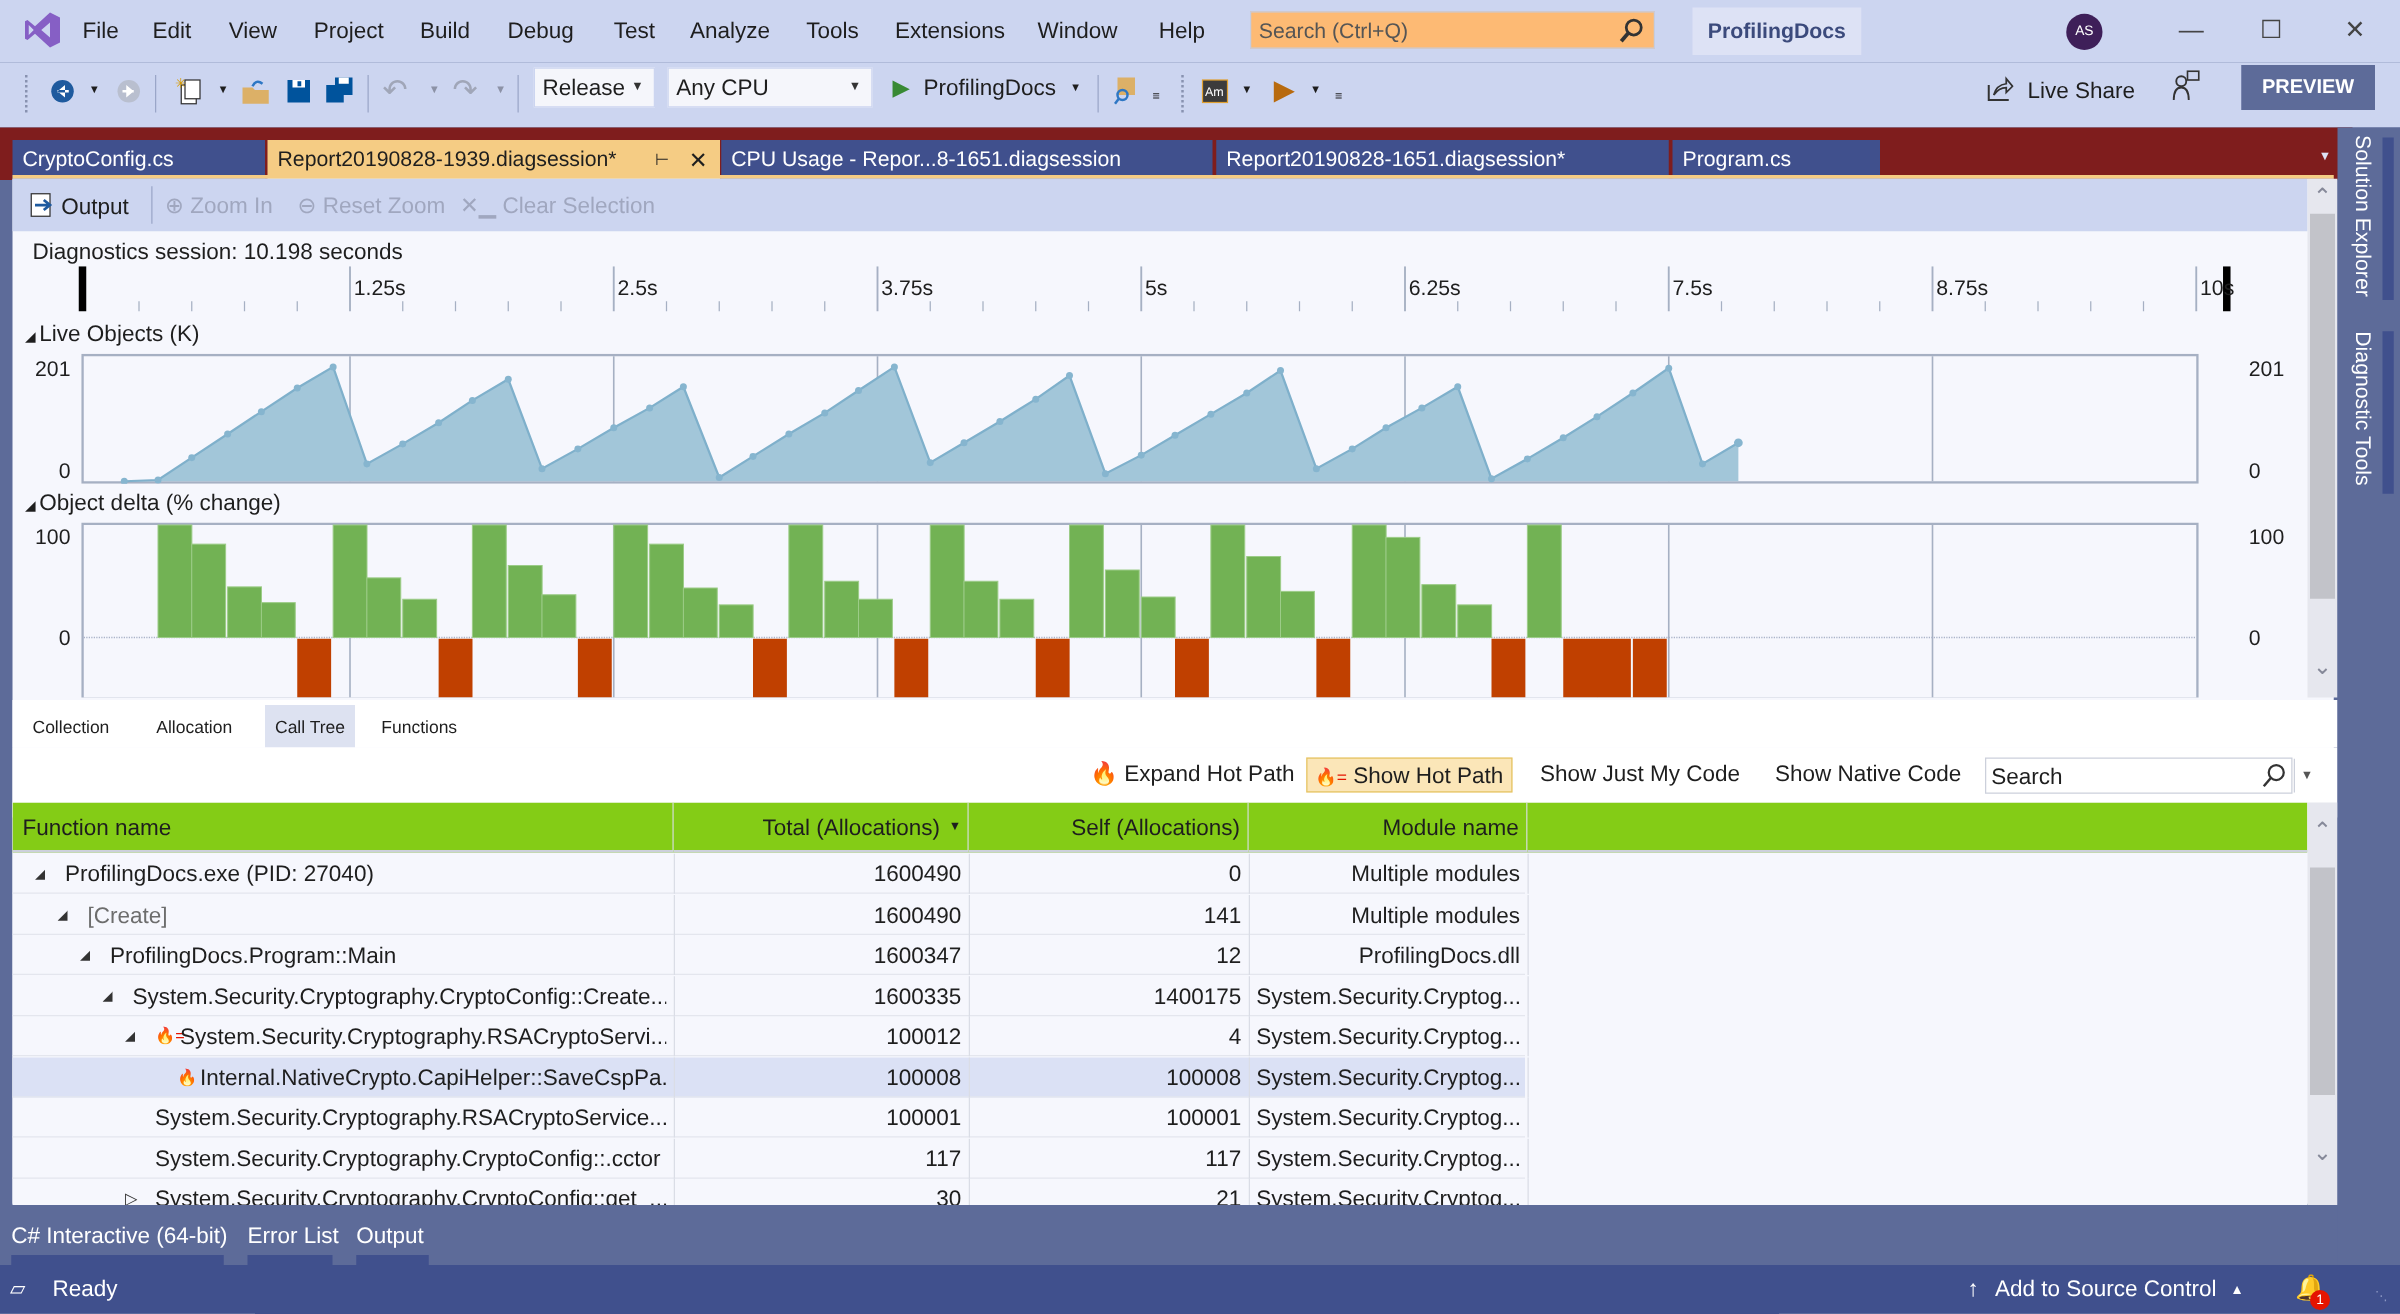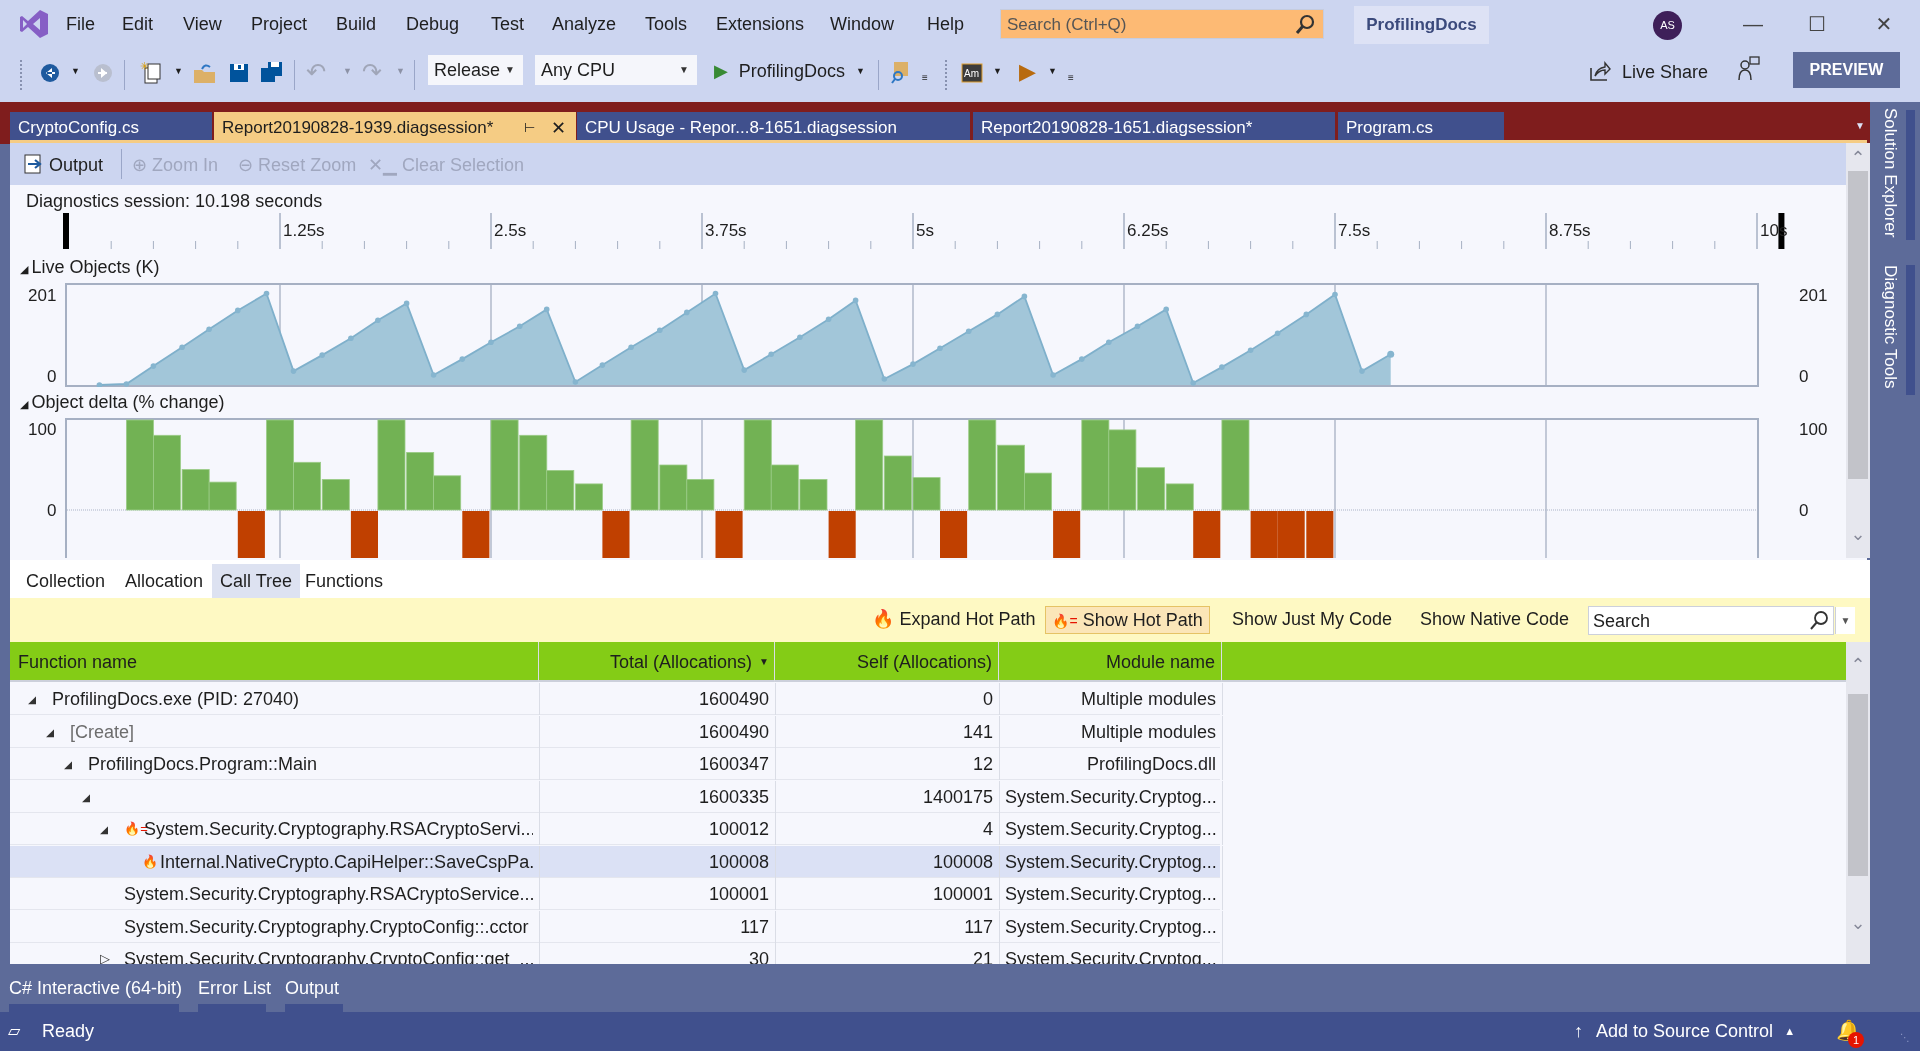--- a/index.html
+++ b/index.html
@@ -34,23 +34,23 @@
   #session { left: 26px; top: 191px; font-size: 18px; }
   .scrollV { left: 1846px; top: 143px; width: 24px; height: 415px; background: #e6e7ee; }
   .scrollV .thumb { position: absolute; left: 2px; top: 28px; width: 20px; height: 308px; background: #c2c3c9; }
   .scroll-arrow { position: absolute; left: 2px; width: 20px; text-align: center; color: #868999; font-size: 18px; }
   .section-label { position: absolute; font-size: 18px; }
   .section-label .tri { font-size: 11px; margin-right: 3px; }
   .axis-lbl { position: absolute; font-size: 17px; }
   svg text { font-family: "Liberation Sans", sans-serif; }
   
   #subtabs { left: 10px; top: 560px; width: 1860px; height: 38px; background: #ffffff; }
-  .subtab { position: absolute; top: 4px; height: 34px; line-height: 34px; padding: 0 8px; font-size: 18px; }
+  .subtab { position: absolute; top: 4px; height: 34px; line-height: 34px; padding: 0 8px; font-size: 14px; }
   .subtab.active { background: #dde2f1; }
-  #hotbar { left: 10px; top: 598px; width: 1860px; height: 56px; background: #fef9c3; }
+  #hotbar { left: 10px; top: 598px; width: 1860px; height: 56px; background: #ffffff; }
   .hot-btn { position: absolute; top: 8px; height: 28px; line-height: 26px; font-size: 18px; padding: 0 6px; }
   .hot-btn.pressed { background: #fbe6b8; border: 1px solid #e5c365; }
   .tsearch { position: absolute; left: 1578px; top: 8px; width: 246px; height: 29px; background: #fff; border: 1px solid #ccd0db; }
   .tsearch span { position: absolute; left: 4px; top: 4px; font-size: 18px; }
   .tsearch .dd { position: absolute; right: -22px; top: 0; width: 20px; height: 27px; background: #fff; border-left: 1px solid #ccd0db; text-align: center; font-size: 10px; line-height: 27px; color: #555; }
   
   #table { left: 10px; top: 642px; width: 1836px; height: 322px; background: #f6f7fd; overflow: hidden; }
   .th { position: absolute; top: 0; height: 40px; line-height: 40px; font-size: 18px; border-right: 1px solid #dadde6; background: #84cc16; border-bottom: 2px solid #ccd0db; }
   .row { position: absolute; left: 0; width: 1210px; height: 32px; font-size: 18px; border-bottom: 1px solid #e4e6ee; }
   .row.sel { background: #dbe1f5; }
@@ -483,20 +483,21 @@
         <span class="cell num" style="left: 529px; width: 230px;">1600347</span>
         <span class="cell num" style="left: 765px; width: 218px;">12</span>
         <span class="cell num" style="left: 989px; width: 217px;">ProfilingDocs.dll</span>
         <div class="vsep" style="left: 529px; height: 32px;"></div>
         <div class="vsep" style="left: 765px; height: 32px;"></div>
         <div class="vsep" style="left: 989px; height: 32px;"></div>
         <div class="vsep" style="left: 1212px; height: 32px;"></div>
       </div>
       <div class="row" style="top: 138.5px;">
         <span class="cell" style="left: 72px; font-size: 11px; color: rgb(51, 51, 51);">◢</span>
+        <span class="cell" style="left: 96px; width: 427px;">System.Security.Cryptography.CryptoConfig::Create...</span>
         <span class="cell num" style="left: 529px; width: 230px;">1600335</span>
         <span class="cell num" style="left: 765px; width: 218px;">1400175</span>
         <span class="cell" style="left: 995px; width: 217px;">System.Security.Cryptog...</span>
         <div class="vsep" style="left: 529px; height: 32px;"></div>
         <div class="vsep" style="left: 765px; height: 32px;"></div>
         <div class="vsep" style="left: 989px; height: 32px;"></div>
         <div class="vsep" style="left: 1212px; height: 32px;"></div>
       </div>
       <div class="row" style="top: 171px;">
         <span class="cell" style="left: 90px; font-size: 11px; color: rgb(51, 51, 51);">◢</span>

